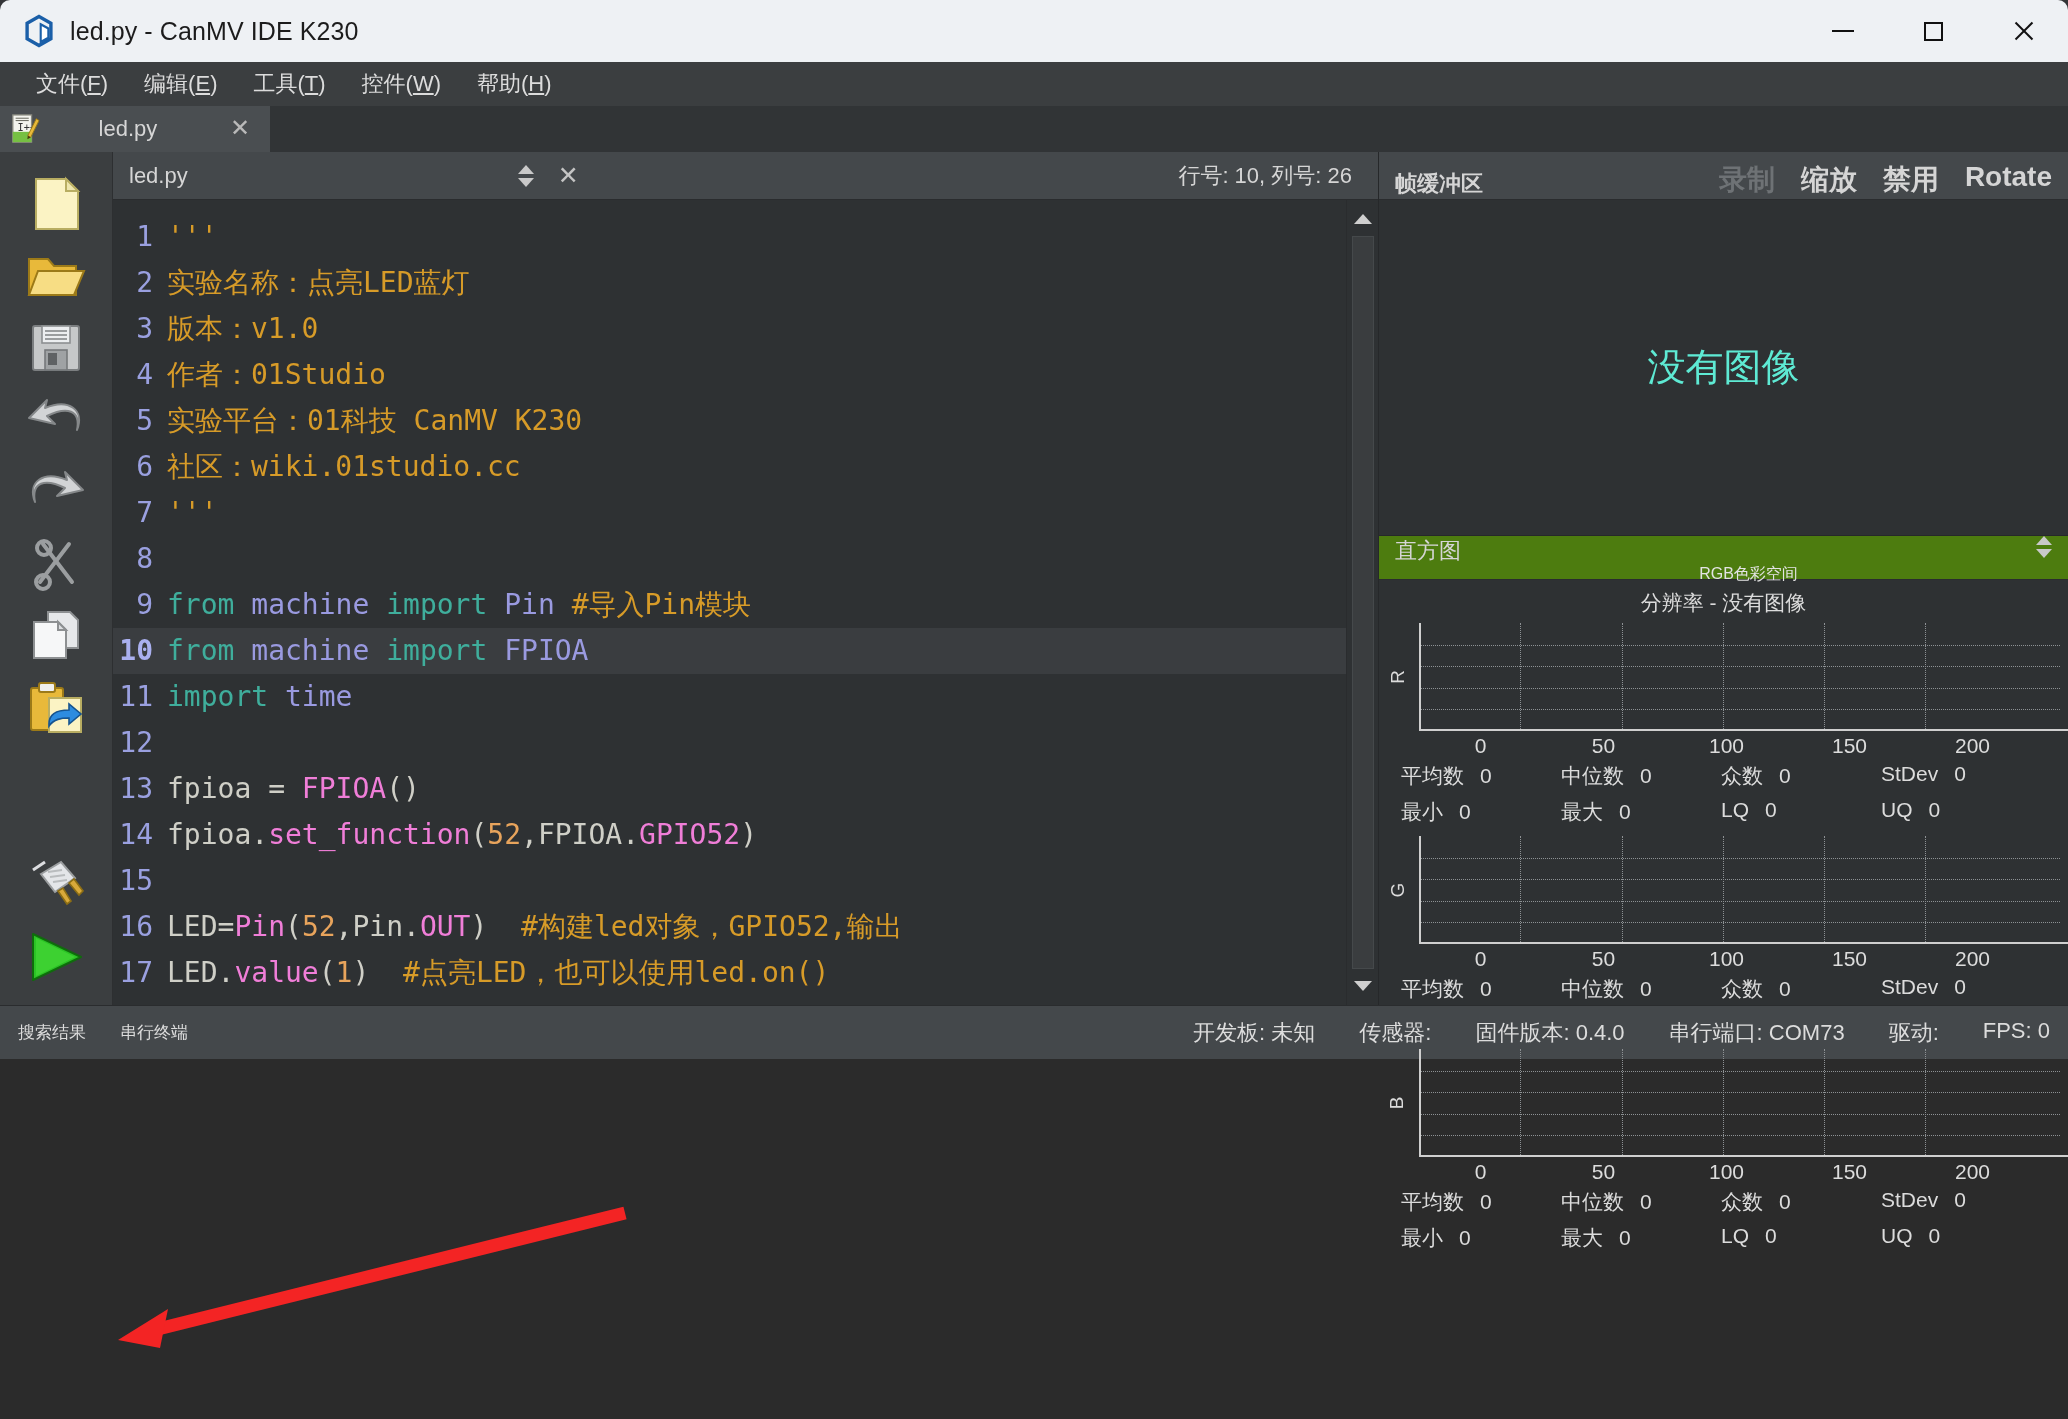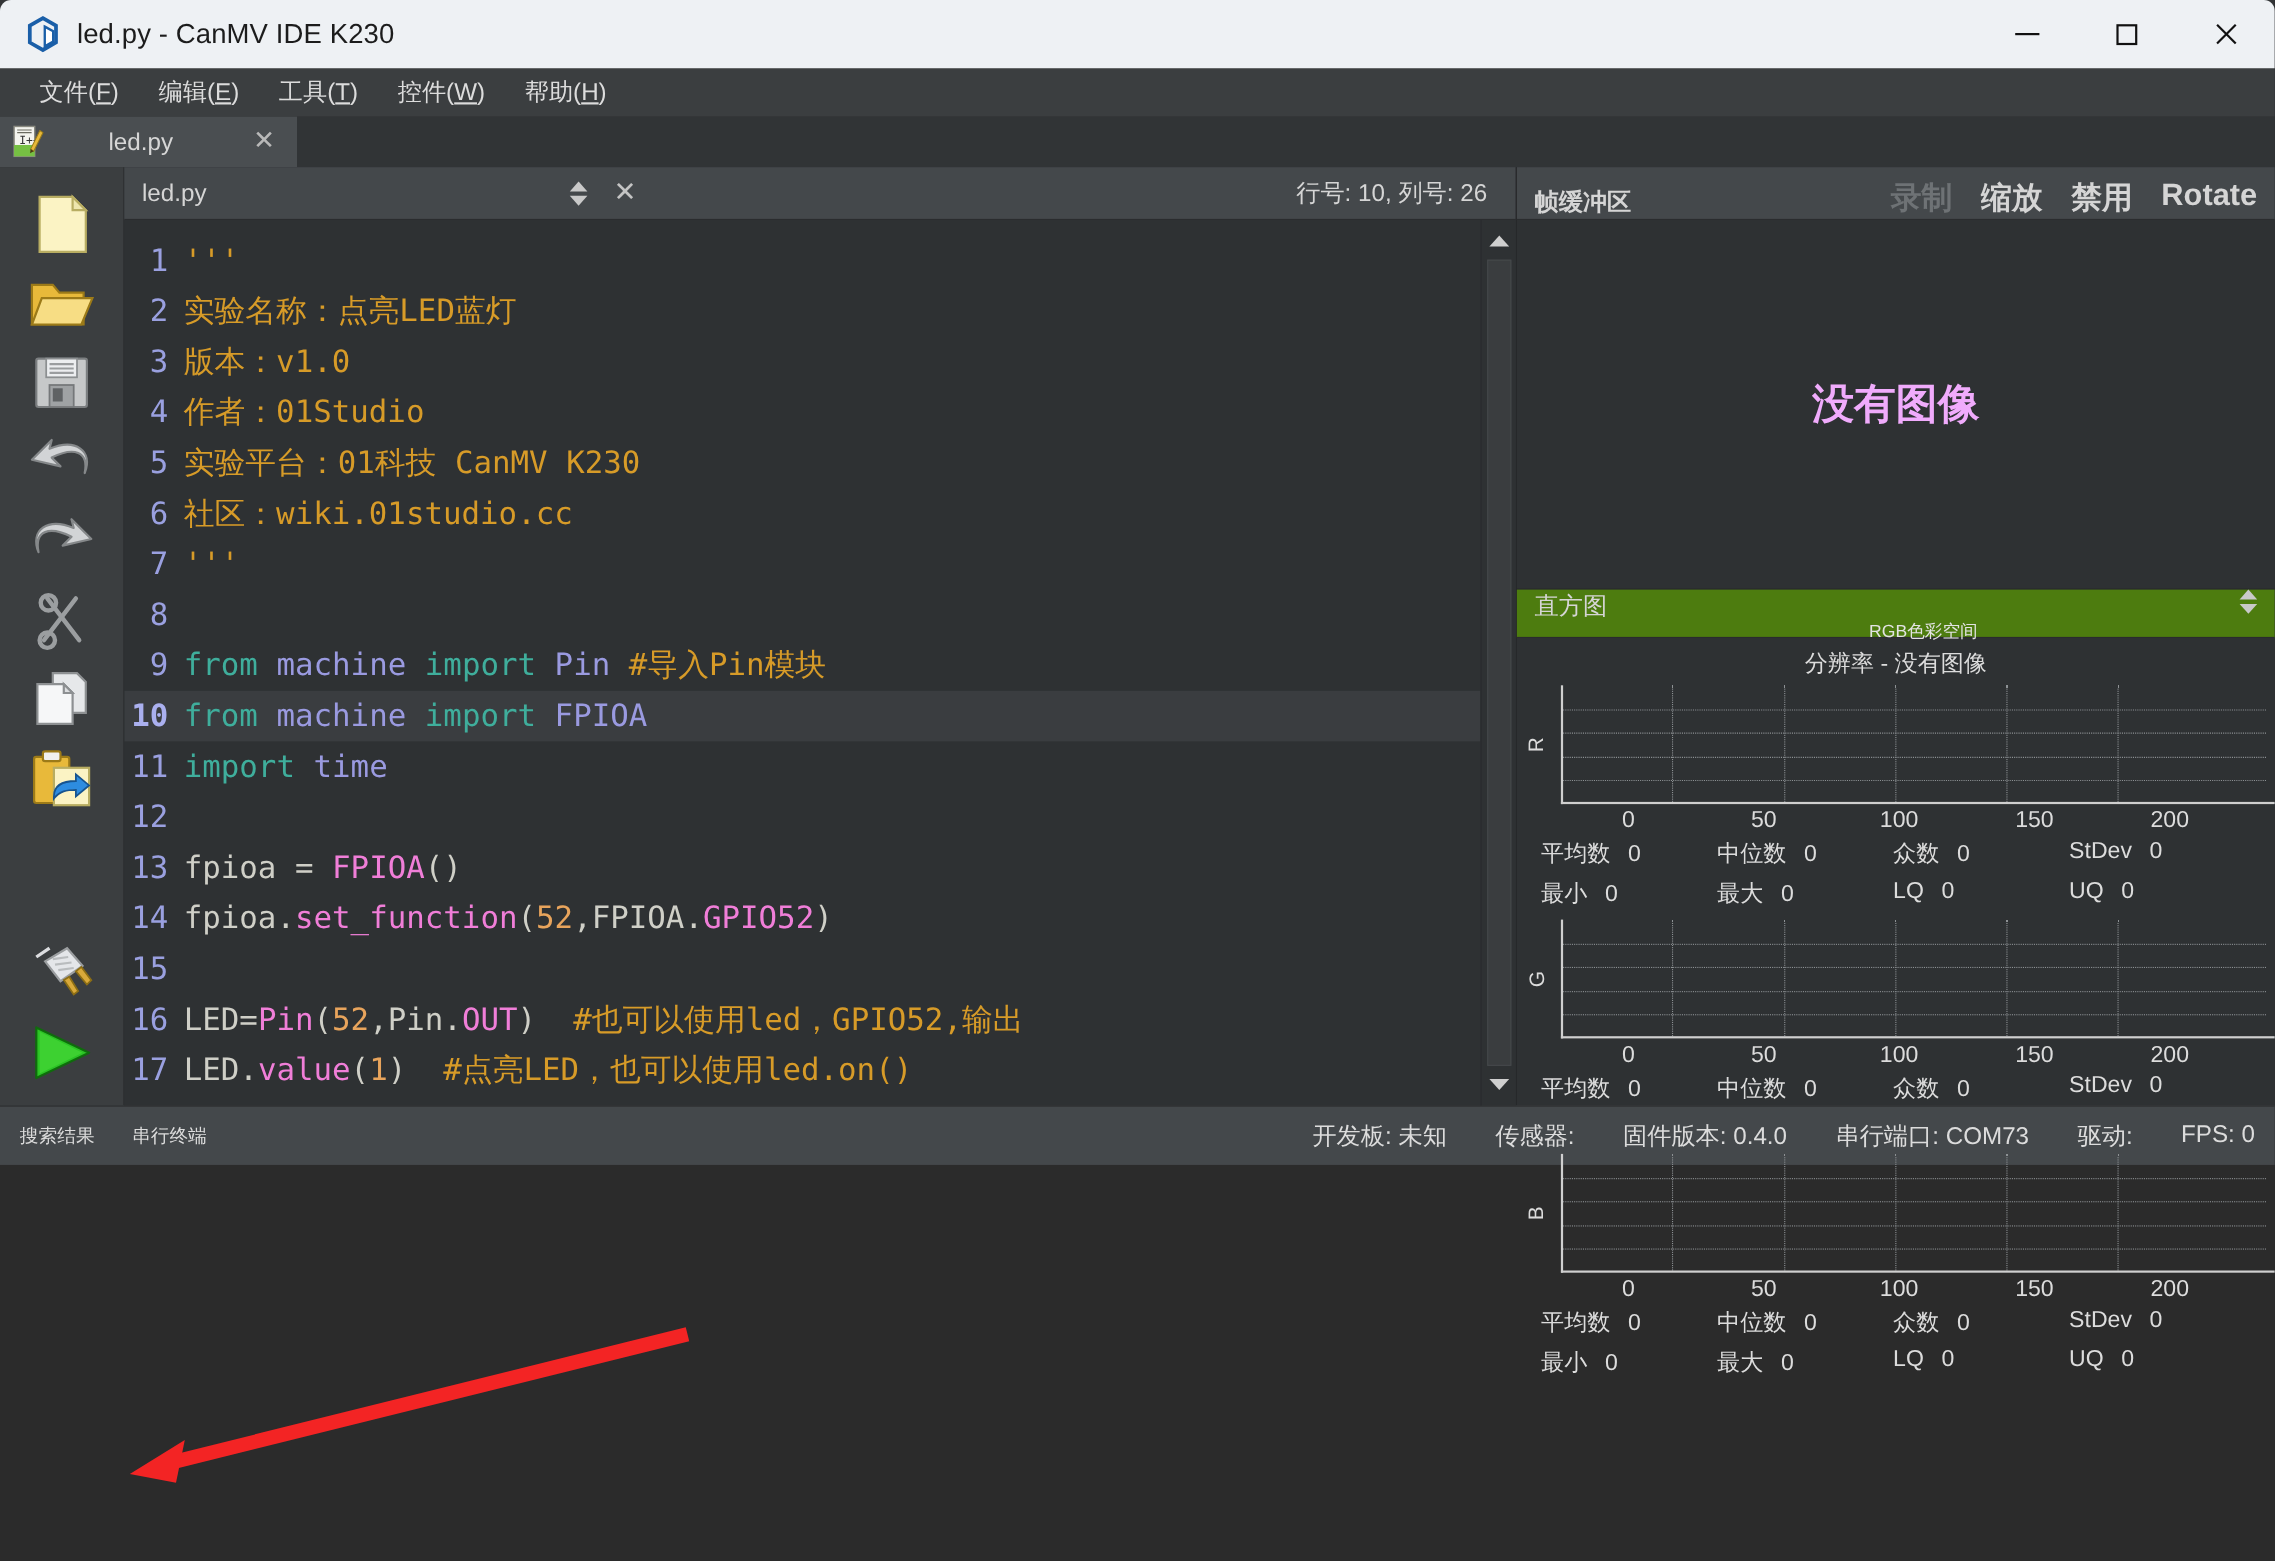--- a/index.html
+++ b/index.html
@@ -165,21 +165,21 @@
   }
   .fb-title { font-size: 22px; color: #d5d5d5; }
   .fb-spacer { flex: 1 1 auto; }
   .fb-act { font-size: 28px; color: #d5d5d5; margin-left: 26px; white-space: nowrap; }
   .fb-act.dim { color: #6e7275; }
   .fb-body {
     flex: 0 0 336px; background: #2e3133;
     display: flex; align-items: center; justify-content: center;
     border-bottom: 1px solid #26282a;
   }
-  .fb-noimg { font-size: 38px; color: #f0abfc; font-weight: bold; }
+  .fb-noimg { font-size: 38px; color: #5eead4; }
 
   .hist-head {
     height: 44px; flex: 0 0 44px; background: #4d7c0f;
     display: flex; align-items: flex-start; padding: 0 16px;
     border-bottom: 1px solid #2a2c2e;
   }
   .hist-title { font-size: 22px; color: #d5d5d5; }
   .hist-mid { flex: 1 1 auto; text-align: center; font-size: 16px; color: #e3e3e3; margin-top: 28px; }
   .hist-updown { display: flex; flex-direction: column; gap: 4px; align-items: center; }
 
@@ -394,21 +394,21 @@
             <div class="cline"><div class="gut">6</div><div class="ctext"><span class="t-str">社区：wiki.01studio.cc</span></div></div>
             <div class="cline"><div class="gut">7</div><div class="ctext"><span class="t-str">'''</span></div></div>
             <div class="cline"><div class="gut">8</div><div class="ctext"></div></div>
             <div class="cline"><div class="gut">9</div><div class="ctext"><span class="t-kw">from</span><span class="t-pl"> </span><span class="t-id">machine</span><span class="t-pl"> </span><span class="t-kw">import</span><span class="t-pl"> </span><span class="t-id">Pin</span><span class="t-pl"> </span><span class="t-com">#导入Pin模块</span></div></div>
             <div class="cline cur"><div class="gut">10</div><div class="ctext"><span class="t-kw">from</span><span class="t-pl"> </span><span class="t-id">machine</span><span class="t-pl"> </span><span class="t-kw">import</span><span class="t-pl"> </span><span class="t-id">FPIOA</span></div></div>
             <div class="cline"><div class="gut">11</div><div class="ctext"><span class="t-kw">import</span><span class="t-pl"> </span><span class="t-id">time</span></div></div>
             <div class="cline"><div class="gut">12</div><div class="ctext"></div></div>
             <div class="cline"><div class="gut">13</div><div class="ctext"><span class="t-pl">fpioa = </span><span class="t-fn">FPIOA</span><span class="t-pl">()</span></div></div>
             <div class="cline"><div class="gut">14</div><div class="ctext"><span class="t-pl">fpioa.</span><span class="t-fn">set_function</span><span class="t-pl">(</span><span class="t-num">52</span><span class="t-pl">,FPIOA.</span><span class="t-fn">GPIO52</span><span class="t-pl">)</span></div></div>
             <div class="cline"><div class="gut">15</div><div class="ctext"></div></div>
-            <div class="cline"><div class="gut">16</div><div class="ctext"><span class="t-pl">LED=</span><span class="t-fn">Pin</span><span class="t-pl">(</span><span class="t-num">52</span><span class="t-pl">,Pin.</span><span class="t-fn">OUT</span><span class="t-pl">)  </span><span class="t-com">#也可以使用led，GPIO52,输出</span></div></div>
+            <div class="cline"><div class="gut">16</div><div class="ctext"><span class="t-pl">LED=</span><span class="t-fn">Pin</span><span class="t-pl">(</span><span class="t-num">52</span><span class="t-pl">,Pin.</span><span class="t-fn">OUT</span><span class="t-pl">)  </span><span class="t-com">#构建led对象，GPIO52,输出</span></div></div>
             <div class="cline"><div class="gut">17</div><div class="ctext"><span class="t-pl">LED.</span><span class="t-fn">value</span><span class="t-pl">(</span><span class="t-num">1</span><span class="t-pl">)  </span><span class="t-com">#点亮LED，也可以使用led.on()</span></div></div>
             <div class="cline"><div class="gut">18</div><div class="ctext"></div></div>
           </div>
         <div class="vscroll">
           <div class="vs-arrow">
             <div class="vs-chev-up"></div>
           </div>
           <div class="vs-track"></div>
           <div class="vs-arrow">
             <div class="vs-chev-down"></div>

